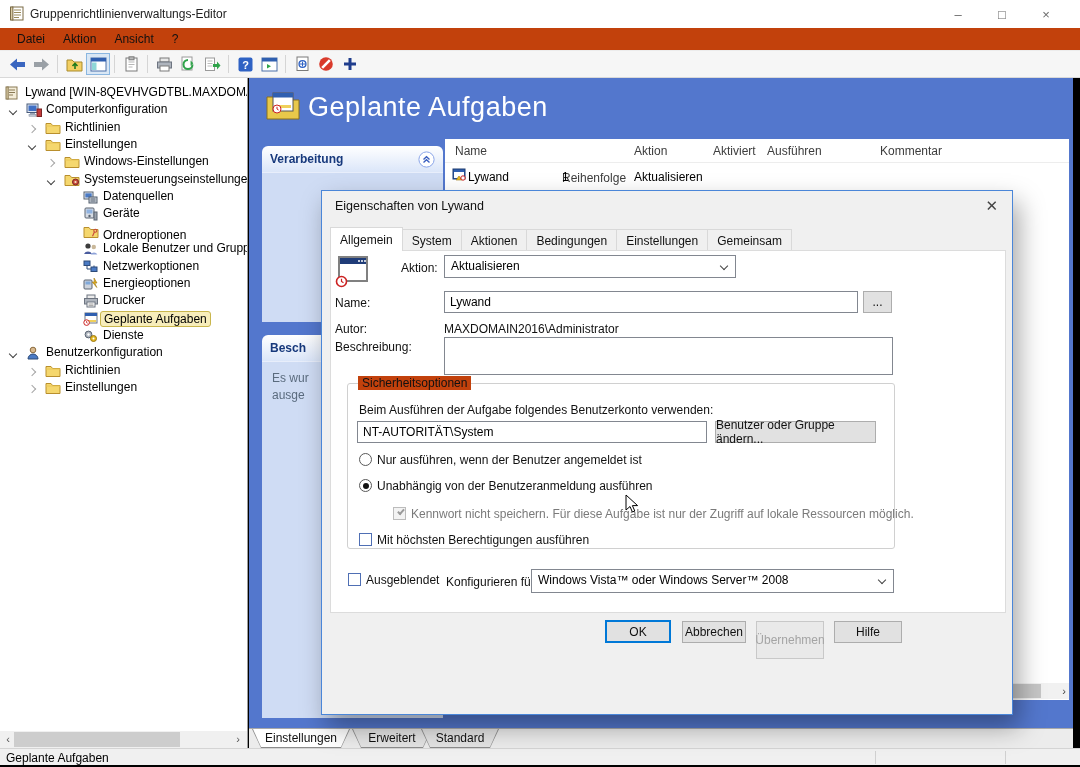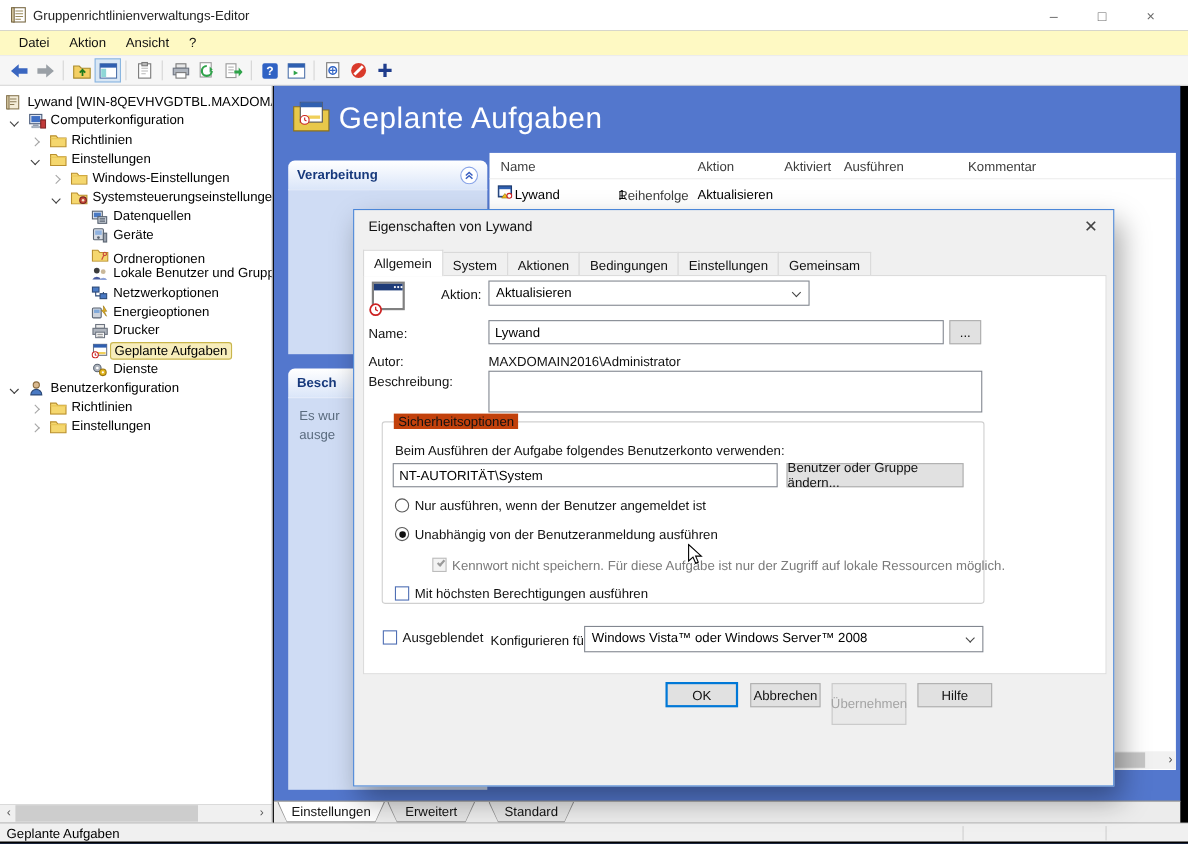--- a/index.html
+++ b/index.html
@@ -5,21 +5,21 @@
   * { margin:0; padding:0; box-sizing:border-box; }
   html,body { width:1080px; height:767px; }
   body { background:#000; font-family:"Liberation Sans","DejaVu Sans",sans-serif; font-size:12px; color:#000; overflow:hidden; position:relative; }
   .abs { position:absolute; }
 
   
   #titlebar { left:0; top:0; width:1080px; height:28px; background:#fff; }
   #title-text { left:30px; top:7px; color:#222; }
   #win-controls { right:12px; top:0; height:28px; display:flex; }
   .win-btn { width:44px; height:28px; display:flex; align-items:center; justify-content:center; color:#6a6a6a; font-size:13px; }
-  #menubar { left:0; top:28px; width:1080px; height:22px; background:#fef9c3; display:flex; align-items:center; padding-left:8px; gap:0; }
+  #menubar { left:0; top:28px; width:1080px; height:22px; background:#c2410c; display:flex; align-items:center; padding-left:8px; gap:0; }
   .menu-item { padding:2px 9px; color:#111; }
   #toolbar { left:0; top:50px; width:1080px; height:28px; background:#f6f6f6; border-top:1px solid #ececec; border-bottom:1px solid #d9d9d9; display:flex; align-items:center; padding-left:5px; }
   .tb-btn { width:24px; height:22px; display:flex; align-items:center; justify-content:center; border:1px solid transparent; }
   .tb-btn.active { background:#d9e7f5; border:1px solid #8ab6e0; }
   .tb-sep { width:1px; height:18px; background:#d5d5d5; margin:0 4px; }
 
   
   #tree-panel { left:0; top:78px; width:248px; height:653px; background:#fff; border-right:1px solid #9b9b9b; overflow:hidden; }
   .tree-row { position:absolute; left:0; height:17px; width:300px; display:flex; align-items:center; white-space:nowrap; }
   .tree-label { padding:0 3px; }
@@ -543,21 +543,21 @@
 
 <div class="abs" id="bottom-tabs">
     <span class="btab active" style="left: 3px; width: 98px;">
       <span class="outer"></span>
       <span class="inner">Einstellungen</span>
     </span>
     <span class="btab" style="left: 103px; width: 80px;">
       <span class="outer"></span>
       <span class="inner">Erweitert</span>
     </span>
-    <span class="btab" style="left: 195px; width: 78px; text-align: right;">
+    <span class="btab" style="left: 172px; width: 78px; text-align: right;">
       <span class="outer"></span>
       <span class="inner">Standard</span>
     </span>
   </div>
 
 <div class="abs" id="statusbar">
   <span id="status-text">Geplante Aufgaben</span>
   <span class="status-sep" style="left:875px"></span>
   <span class="status-sep" style="left:1005px"></span>
 </div>

